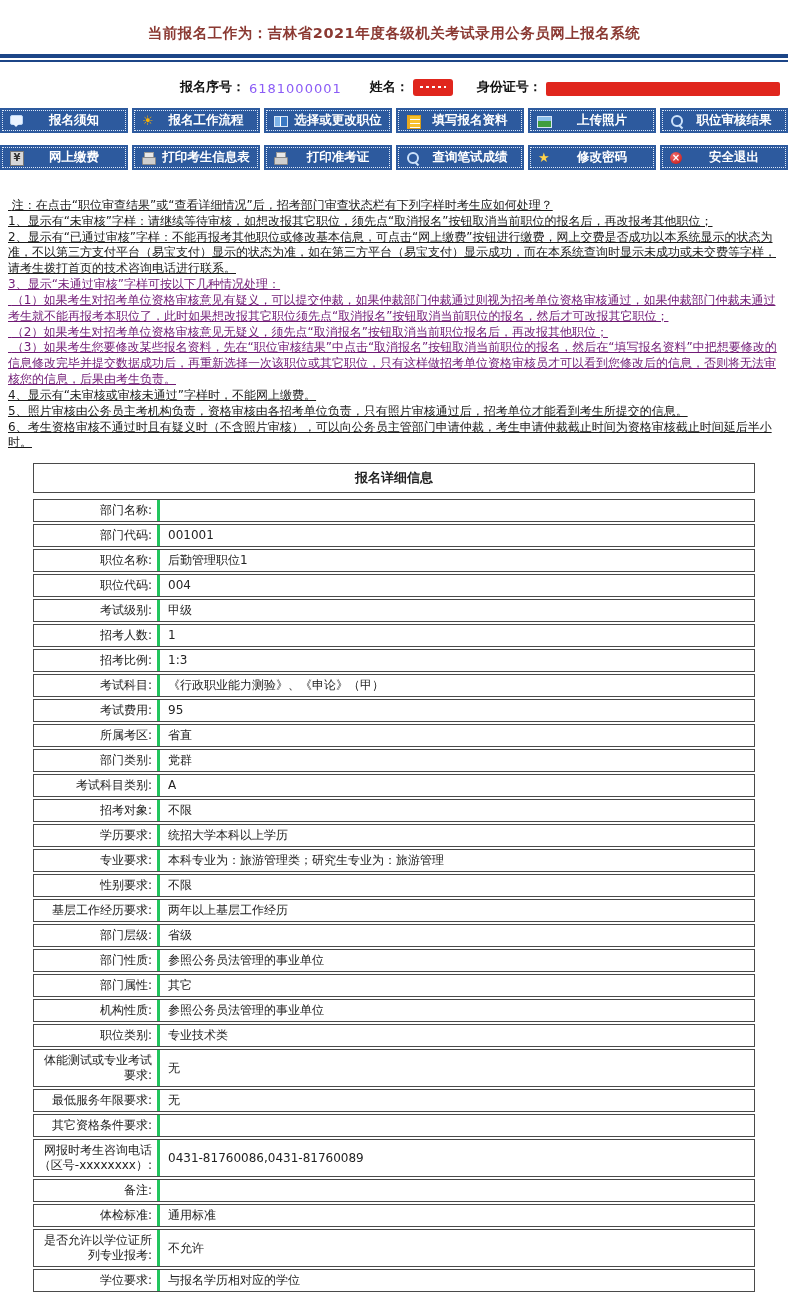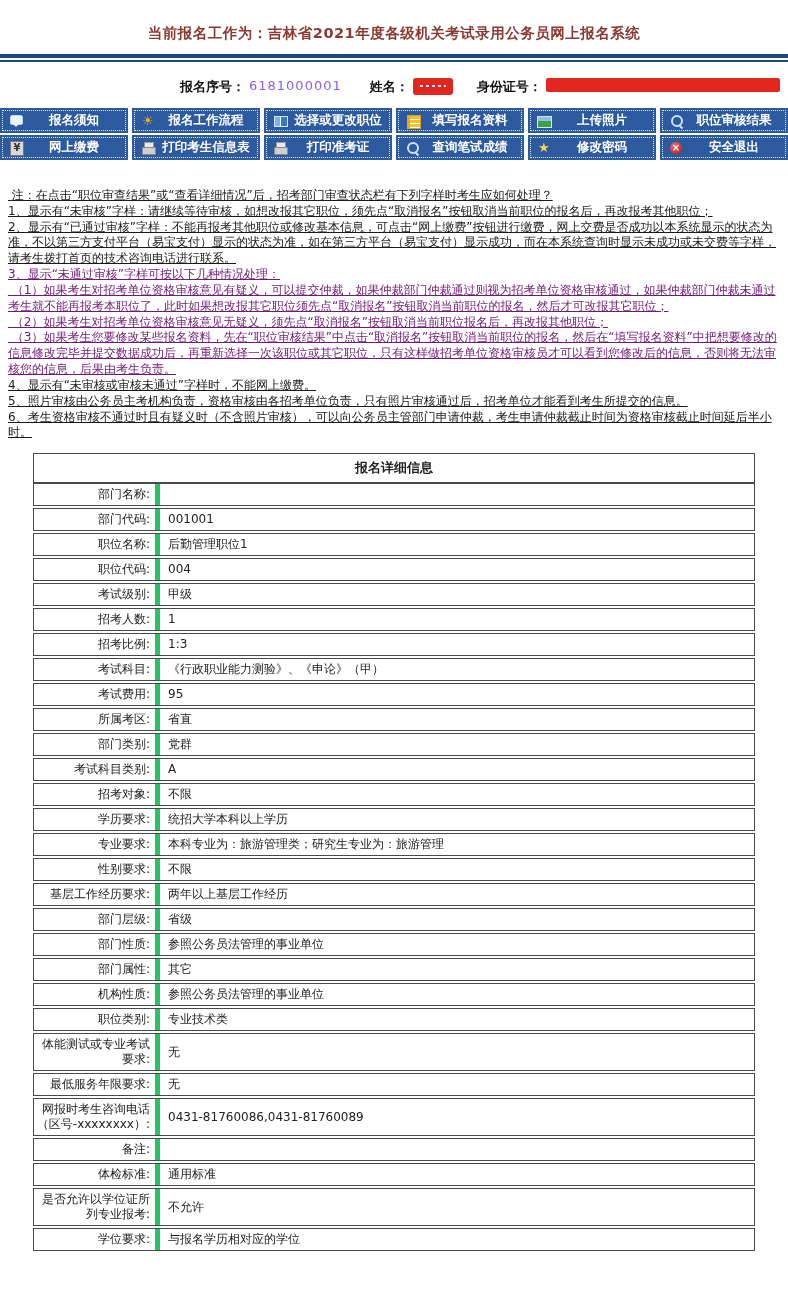--- a/index.html
+++ b/index.html
@@ -20,21 +20,21 @@
     color: #8b3a33;
     padding: 24px 0 11px 0;
     letter-spacing: 0.5px;
   }
   .rule-thick { height: 4px; background: #1c4587; }
   .rule-thin  { height: 2px; background: #1c4587; margin-top: 2px; }
 
   
   .identity-row {
     display: flex;
-    align-items: flex-start;
+    align-items: flex-end;
     margin: 16px 6px 12px 180px;
     font-size: 13px;
     white-space: nowrap;
   }
   .id-label { font-weight: bold; color: #111; }
   .id-value { margin-left: 4px; color: #8b5cf6; letter-spacing: 1px; }
   .sp1 { width: 28px; }
   .sp2 { width: 24px; }
   .redact-name {
     width: 40px; height: 17px;
@@ -49,21 +49,21 @@
   .redact-id {
     flex: 1; height: 14px;
     background: #e0261d; border-radius: 2px;
     margin-left: 4px; margin-right: 2px;
   }
 
   
   .nav {
     display: grid;
     grid-template-columns: repeat(6, 1fr);
-    gap: 2px 4px;
+    gap: 12px 4px;
     margin: 0 0;
   }
   .nav-item {
     background: #2d5a9e;
     height: 25px;
     display: flex;
     align-items: center;
     padding: 0 4px 0 9px;
     outline: 1px dotted #dfe9f8;
     outline-offset: -3px;
@@ -137,34 +137,34 @@
     color: #1a1a1a;
   }
   .note-line { white-space: pre-wrap; text-decoration: underline; }
   .note-line.red { color: #701a75; }
 
   
   .detail-table { margin: 6px 33px 0 33px; font-size: 12px; color: #222; }
   .t-header {
     border: 1px solid #4a4a4a;
     text-align: center; font-weight: bold;
-    padding: 5px 0; margin-bottom: 0; font-size: 13px;
+    padding: 5px 0; margin-bottom: 6px; font-size: 13px;
   }
   .t-row {
     display: flex;
     border: 1px solid #4a4a4a;
     margin-bottom: 2px;
     align-items: stretch;
     background: #fff;
   }
   .t-label {
     flex: 0 0 126px; width: 126px;
     text-align: right;
     padding: 3px 5px 3px 2px;
-    border-right: 5px solid #22c55e;
+    border-right: 3px solid #22c55e;
     line-height: 1.25;
     display: flex; flex-direction: column; justify-content: center;
   }
   .t-value {
     flex: 1;
     padding: 3px 8px;
     line-height: 1.25;
     display: flex; flex-direction: column; justify-content: center;
     min-height: 18px;
   }
@@ -392,20 +392,24 @@
         <div class="t-row">
           <div class="t-label">体能测试或专业考试要求:</div>
           <div class="t-value">无</div>
         </div>
 
         <div class="t-row">
           <div class="t-label">最低服务年限要求:</div>
           <div class="t-value">无</div>
         </div>
 
+        <div class="t-row">
+          <div class="t-label">其它资格条件要求:</div>
+          <div class="t-value"></div>
+        </div>
 
         <div class="t-row">
           <div class="t-label">网报时考生咨询电话（区号-xxxxxxxx）:</div>
           <div class="t-value">0431-81760086,0431-81760089</div>
         </div>
 
         <div class="t-row">
           <div class="t-label">备注:</div>
           <div class="t-value"></div>
         </div>

